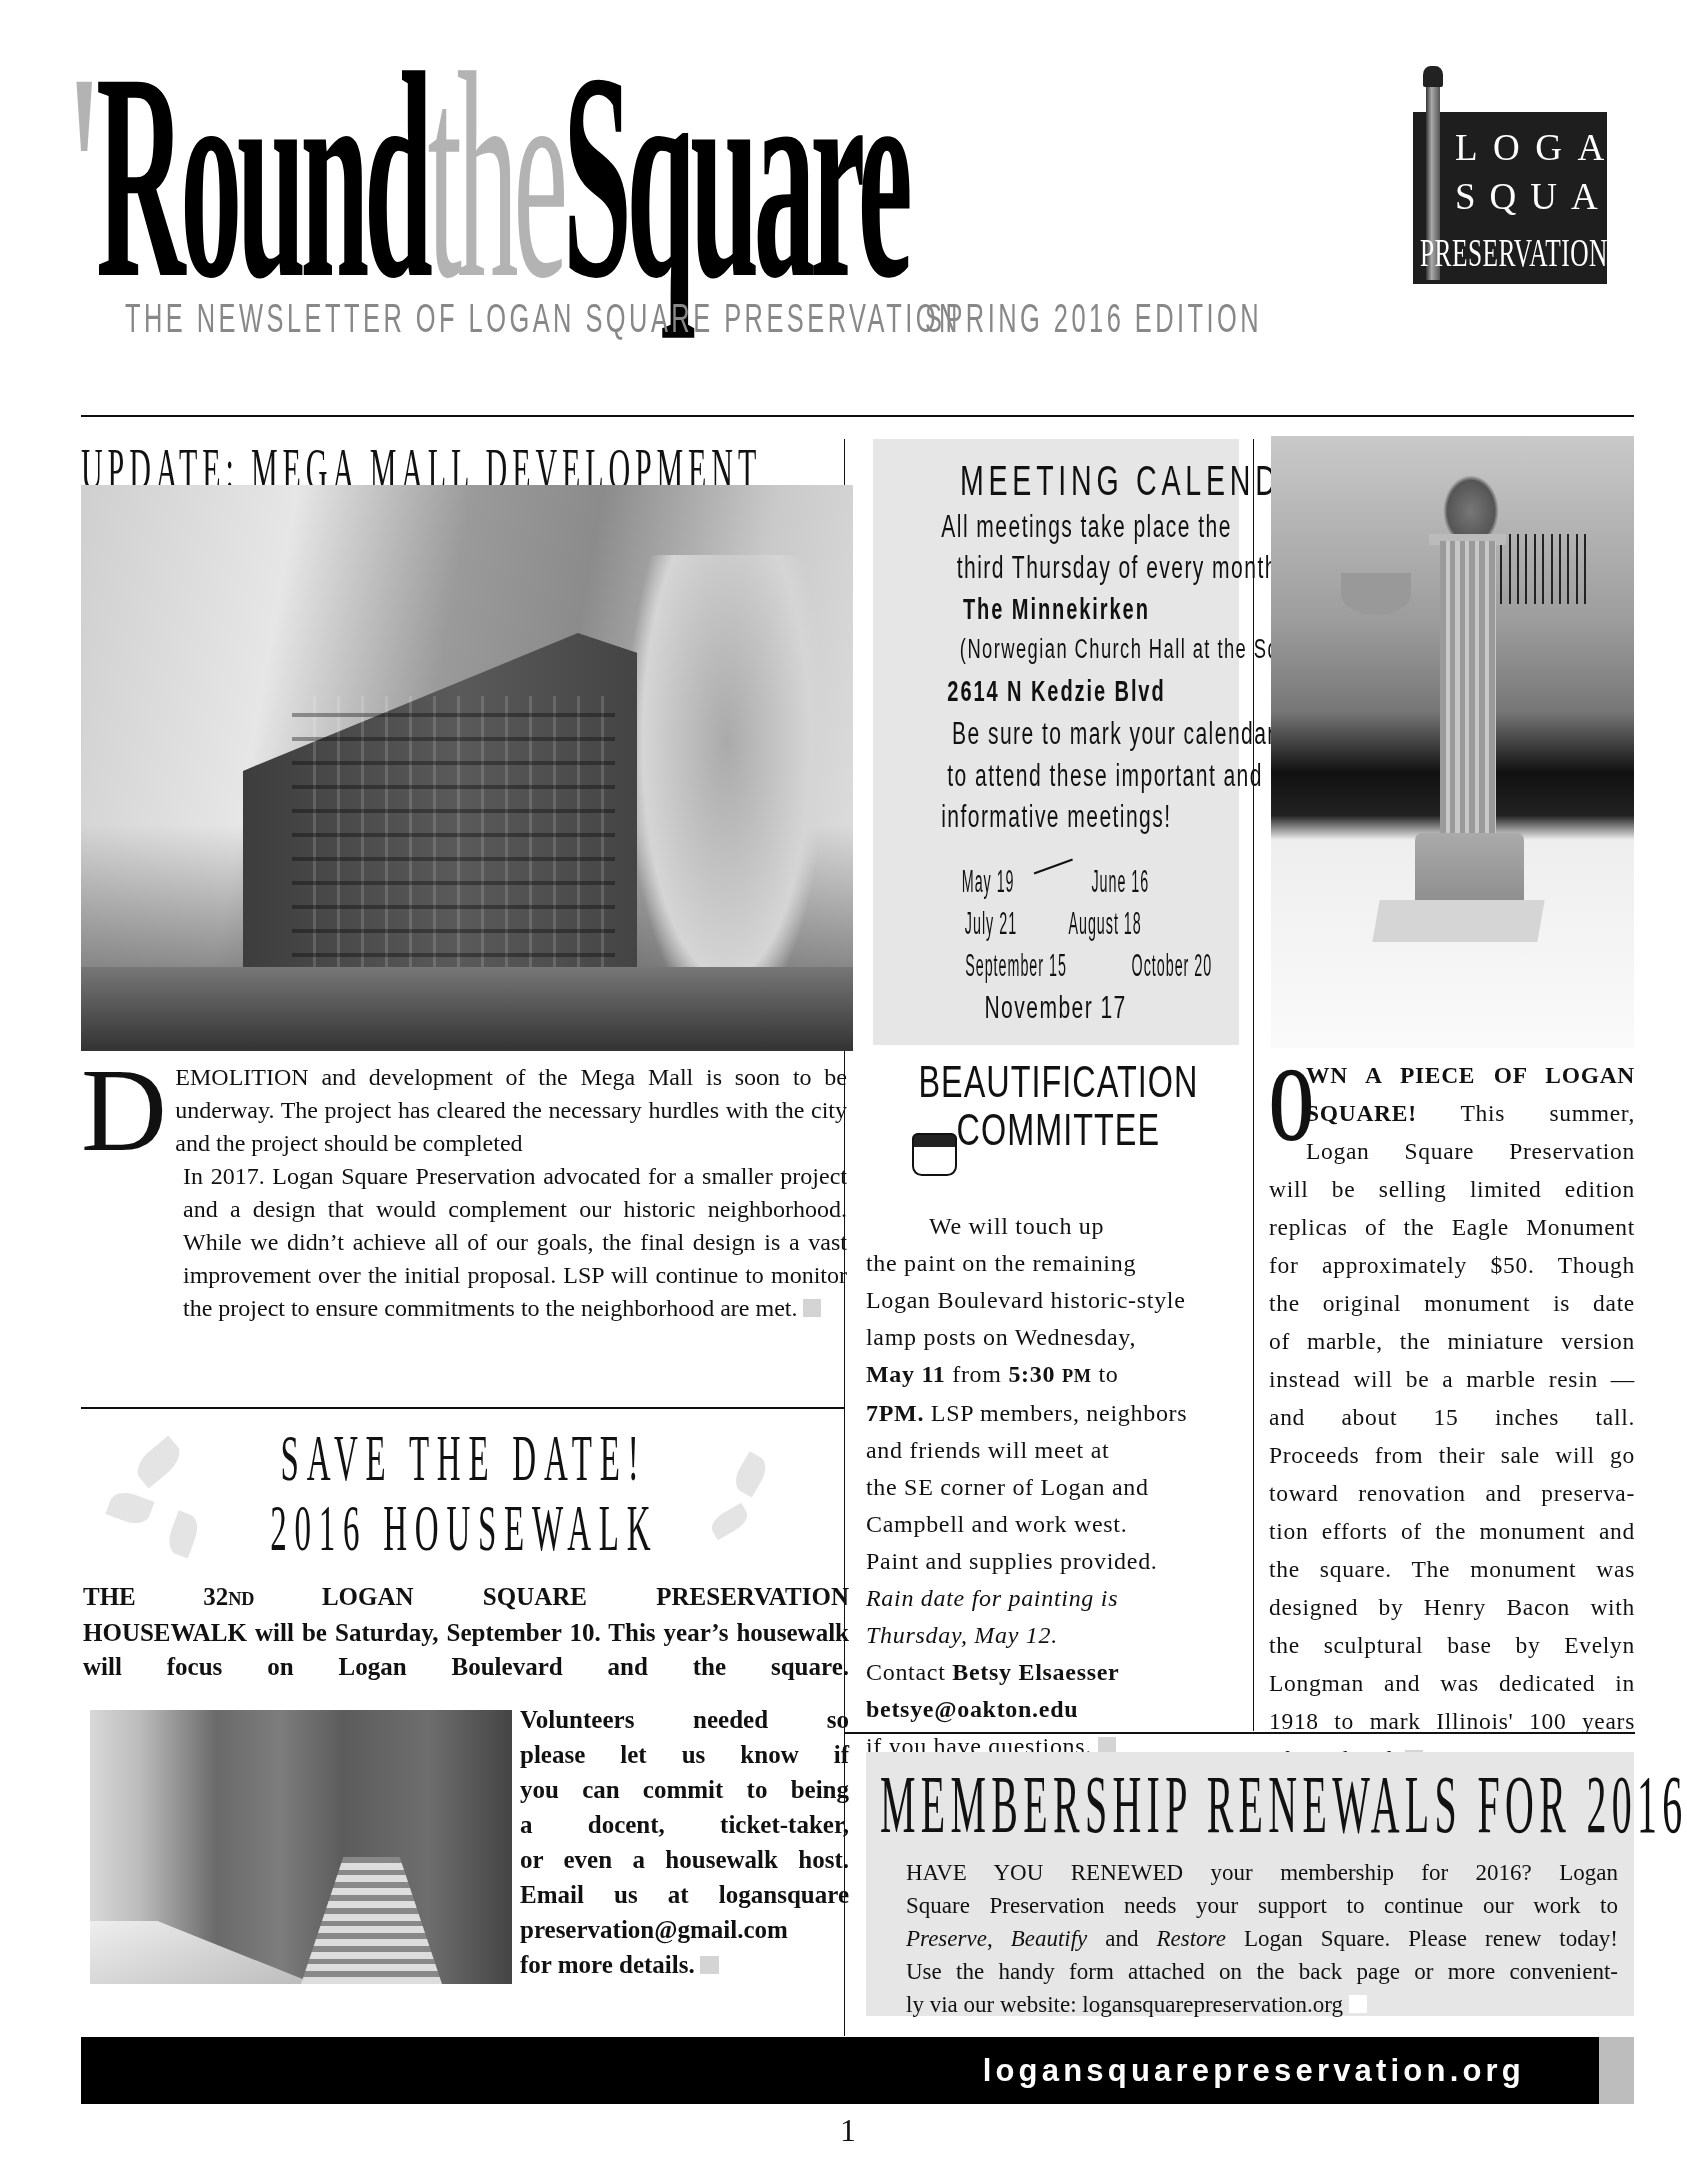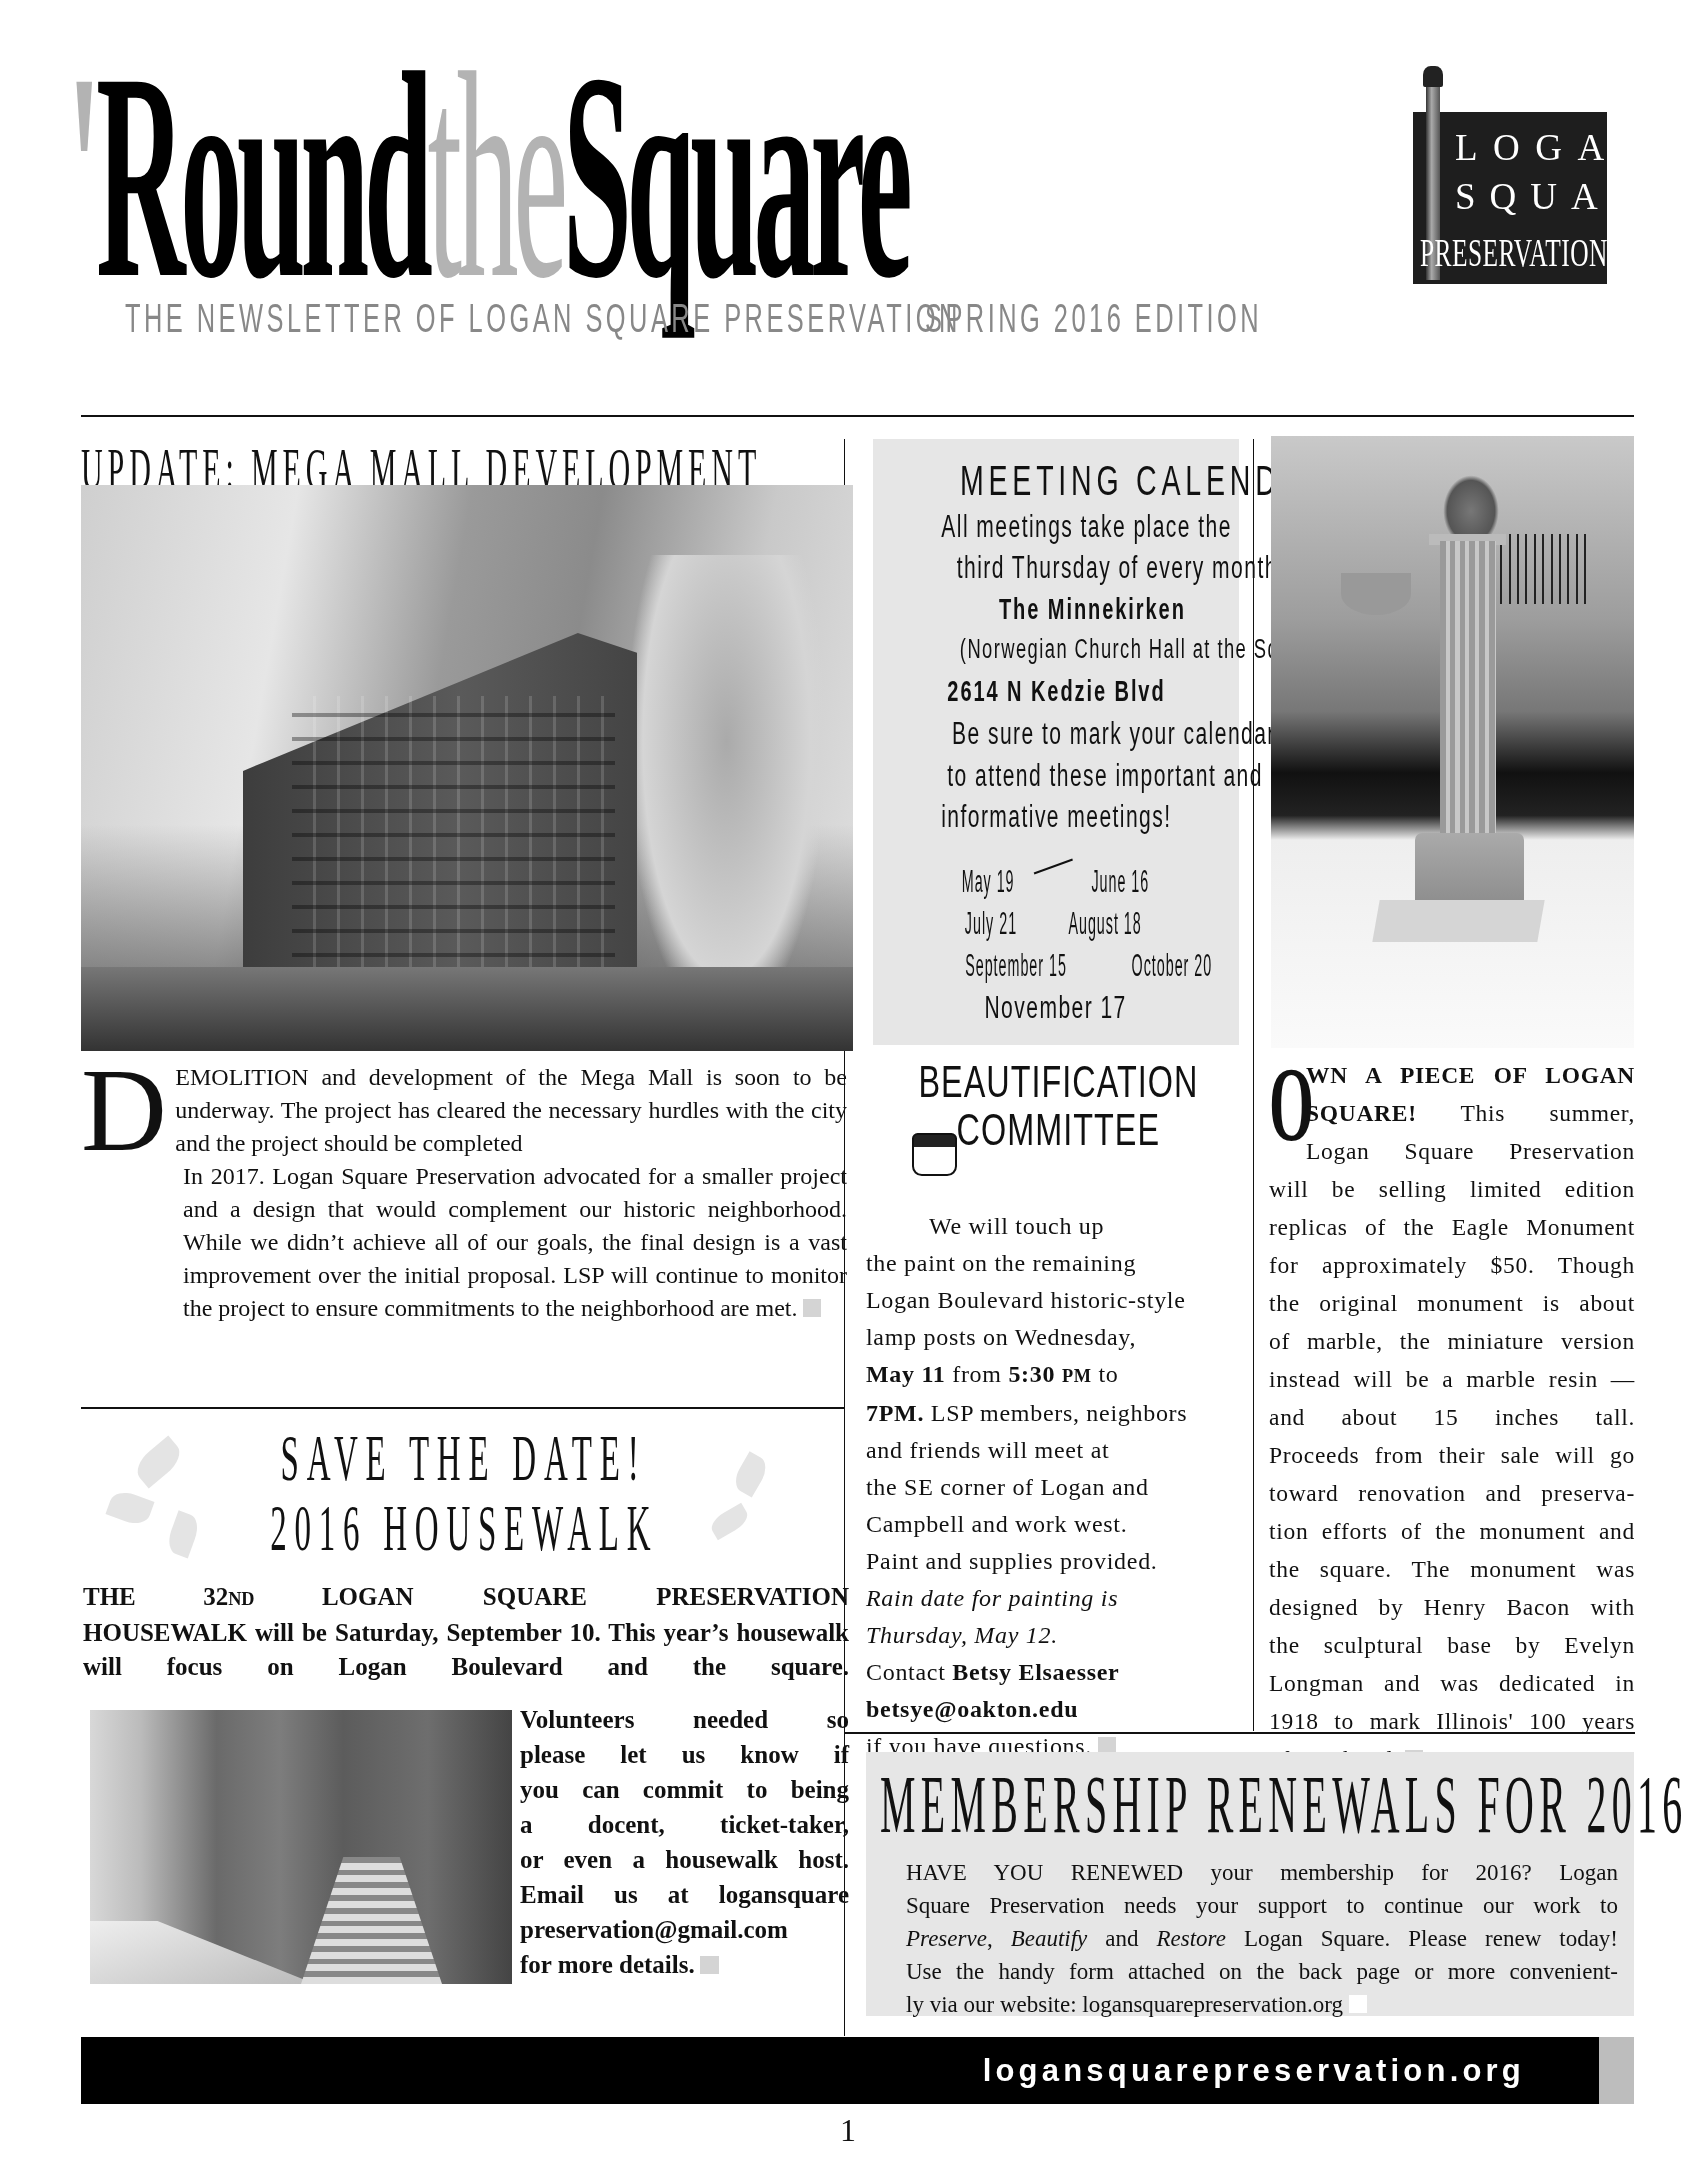--- a/index.html
+++ b/index.html
@@ -174,21 +174,21 @@
   <span class="ln">or even a housewalk host.</span>
   <span class="ln">Email us at logansquare</span>
   <span class="ln">preservation@gmail.com</span>
   <span class="ln last"><span>for more details.</span><span class="end-mark"></span></span>
 </div>
 
 <div class="abs cal-box">
   <div class="cal-line cal-title"><span>MEETING CALENDAR</span></div>
   <div class="cal-line cal-body" style="top:70px;"><span>All meetings take place the</span></div>
   <div class="cal-line cal-body" style="top:111px;"><span>third Thursday of every month at:</span></div>
-  <div class="cal-line cal-bold" style="top:153px;margin-left:36px;"><span>The Minnekirken</span></div>
+  <div class="cal-line cal-bold" style="top:153px;"><span>The Minnekirken</span></div>
   <div class="cal-line cal-body" style="top:195px; font-size:27px;"><span>(Norwegian Church Hall at the Square)</span></div>
   <div class="cal-line cal-bold" style="top:235px;"><span>2614 N Kedzie Blvd</span></div>
   <div class="cal-line cal-body" style="top:277px;"><span>Be sure to mark your calendars</span></div>
   <div class="cal-line cal-body" style="top:319px;"><span>to attend these important and</span></div>
   <div class="cal-line cal-body" style="top:360px;text-align:center;"><span>informative meetings!</span></div>
   <div class="pen" style="top:411px;"></div>
   <div class="cal-line cal-body" style="top:425px;"><span><span>May 19</span>&nbsp;&nbsp;&nbsp;&nbsp;&nbsp;&nbsp;&nbsp;<span>June 16</span></span></div>
   <div class="cal-line cal-body" style="top:467px;"><span><span>July 21</span>&nbsp;&nbsp;&nbsp;<span>August 18</span></span></div>
   <div class="cal-line cal-body" style="top:509px;"><span><span>September 15</span>&nbsp;&nbsp;&nbsp;<span>October 20</span></span></div>
   <div class="cal-line cal-body" style="top:551px;"><span>November 17</span></div>
@@ -225,21 +225,21 @@
     <div class="plinth"></div>
 </div>
 <div class="abs own-drop">O</div>
 <div class="abs own-text">
   <span class="ln" style="padding-left:37px; font-weight:700;">WN A PIECE OF LOGAN</span>
   <span class="ln" style="padding-left:37px;"><b>SQUARE!</b> This summer,</span>
   <span class="ln" style="padding-left:37px;">Logan Square Preservation</span>
   <span class="ln">will be selling limited edition</span>
   <span class="ln">replicas of the Eagle Monument</span>
   <span class="ln">for approximately $50. Though</span>
-  <span class="ln">the original monument is about</span>
+  <span class="ln">the original monument is date</span>
   <span class="ln">of marble, the miniature version</span>
   <span class="ln">instead will be a marble resin —</span>
   <span class="ln">and about 15 inches tall.</span>
   <span class="ln">Proceeds from their sale will go</span>
   <span class="ln">toward renovation and preserva-</span>
   <span class="ln">tion efforts of the monument and</span>
   <span class="ln">the square. The monument was</span>
   <span class="ln">designed by Henry Bacon with</span>
   <span class="ln">the sculptural base by Evelyn</span>
   <span class="ln">Longman and was dedicated in</span>

